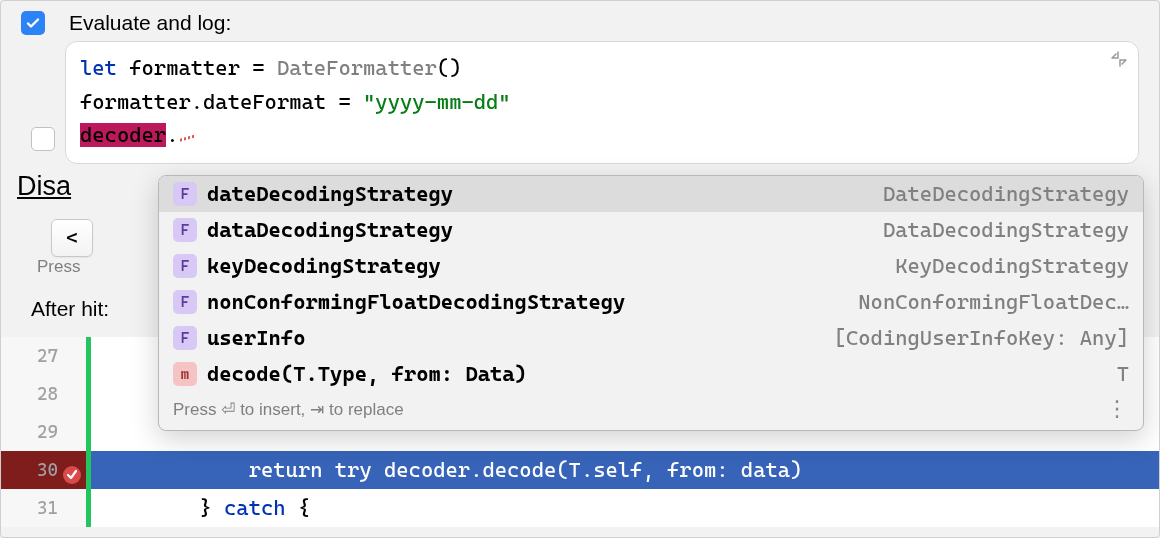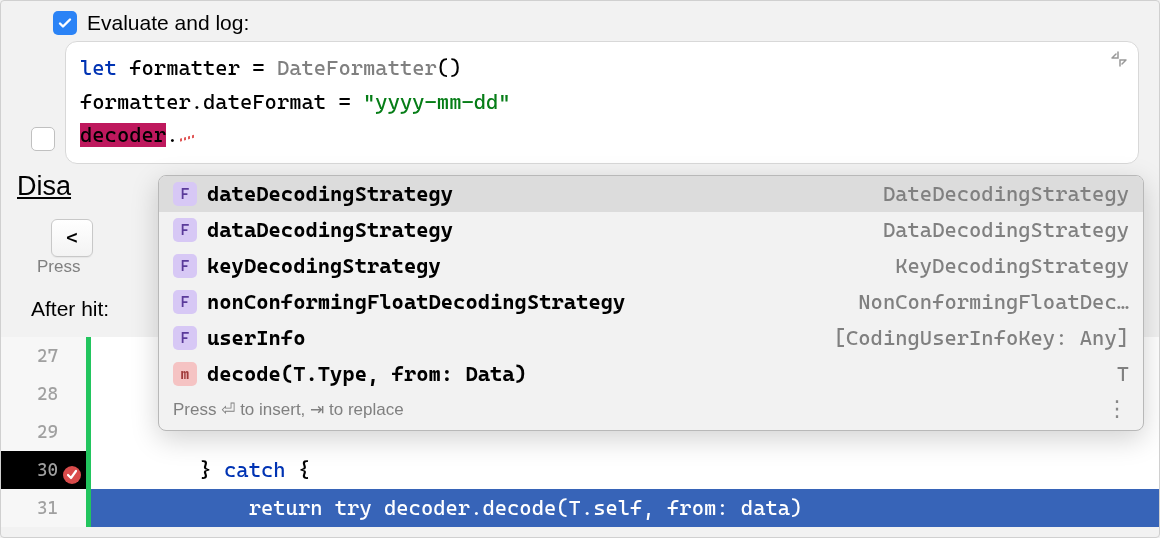--- a/index.html
+++ b/index.html
@@ -15,23 +15,22 @@
     }
     .mono { font-family: "SF Mono", Monaco, "Cascadia Code", monospace; }
     
     .top-section {
       padding: 10px 20px 0 20px;
     }
     
     .checkbox-row {
       display: flex;
       align-items: flex-end;
-      gap: 10px;
+      gap: 24px;
       margin-bottom: 6px;
-      margin-left: 32px;
     }
     
     .checkbox {
       width: 24px; height: 24px;
       border-radius: 5px;
       display: inline-flex;
       align-items: center;
       justify-content: center;
       cursor: pointer;
       flex-shrink: 0;
@@ -121,21 +120,21 @@
     }
     .gutter-line {
       height: 38px;
       line-height: 38px;
       text-align: right;
       padding-right: 28px;
       font-size: 18px;
       color: #a0a0a0;
       position: relative;
     }
-    .gutter-line.hl-line { background: #000000; }
+    .gutter-line.hl-line { background: #7f1d1d; }
     
     .breakpoint-icon {
       position: absolute;
       right: 4px; top: 50%;
       transform: translateY(-50%);
       width: 20px; height: 20px;
     }
     
     .code-body {
       margin-left: 90px;
@@ -253,22 +252,22 @@
             <path d="M6 10 l3 3 l5-7" stroke="#fff" stroke-width="2.2" fill="none" stroke-linecap="round" stroke-linejoin="round"></path>
           </svg>
       </span>
     </div>
     <div class="gutter-line mono">31</div>
   </div>
   <div class="code-body mono">
     <div class="code-body-line"></div>
     <div class="code-body-line"></div>
     <div class="code-body-line"></div>
+    <div class="code-body-line current">            return try decoder.decode(T.self, from: data)</div>
     <div class="code-body-line"><span>        } </span><span class="kw2">catch</span><span> {</span></div>
-    <div class="code-body-line current">            return try decoder.decode(T.self, from: data)</div>
   </div>
 </div>
 
 <div class="completion-popup">
   <div id="completion-list">
       <div class="completion-item mono selected">
         <span class="badge f">F</span>
         <span class="name mono-sig">dateDecodingStrategy</span>
         <span class="type-hint mono">DateDecodingStrategy</span>
       </div>

